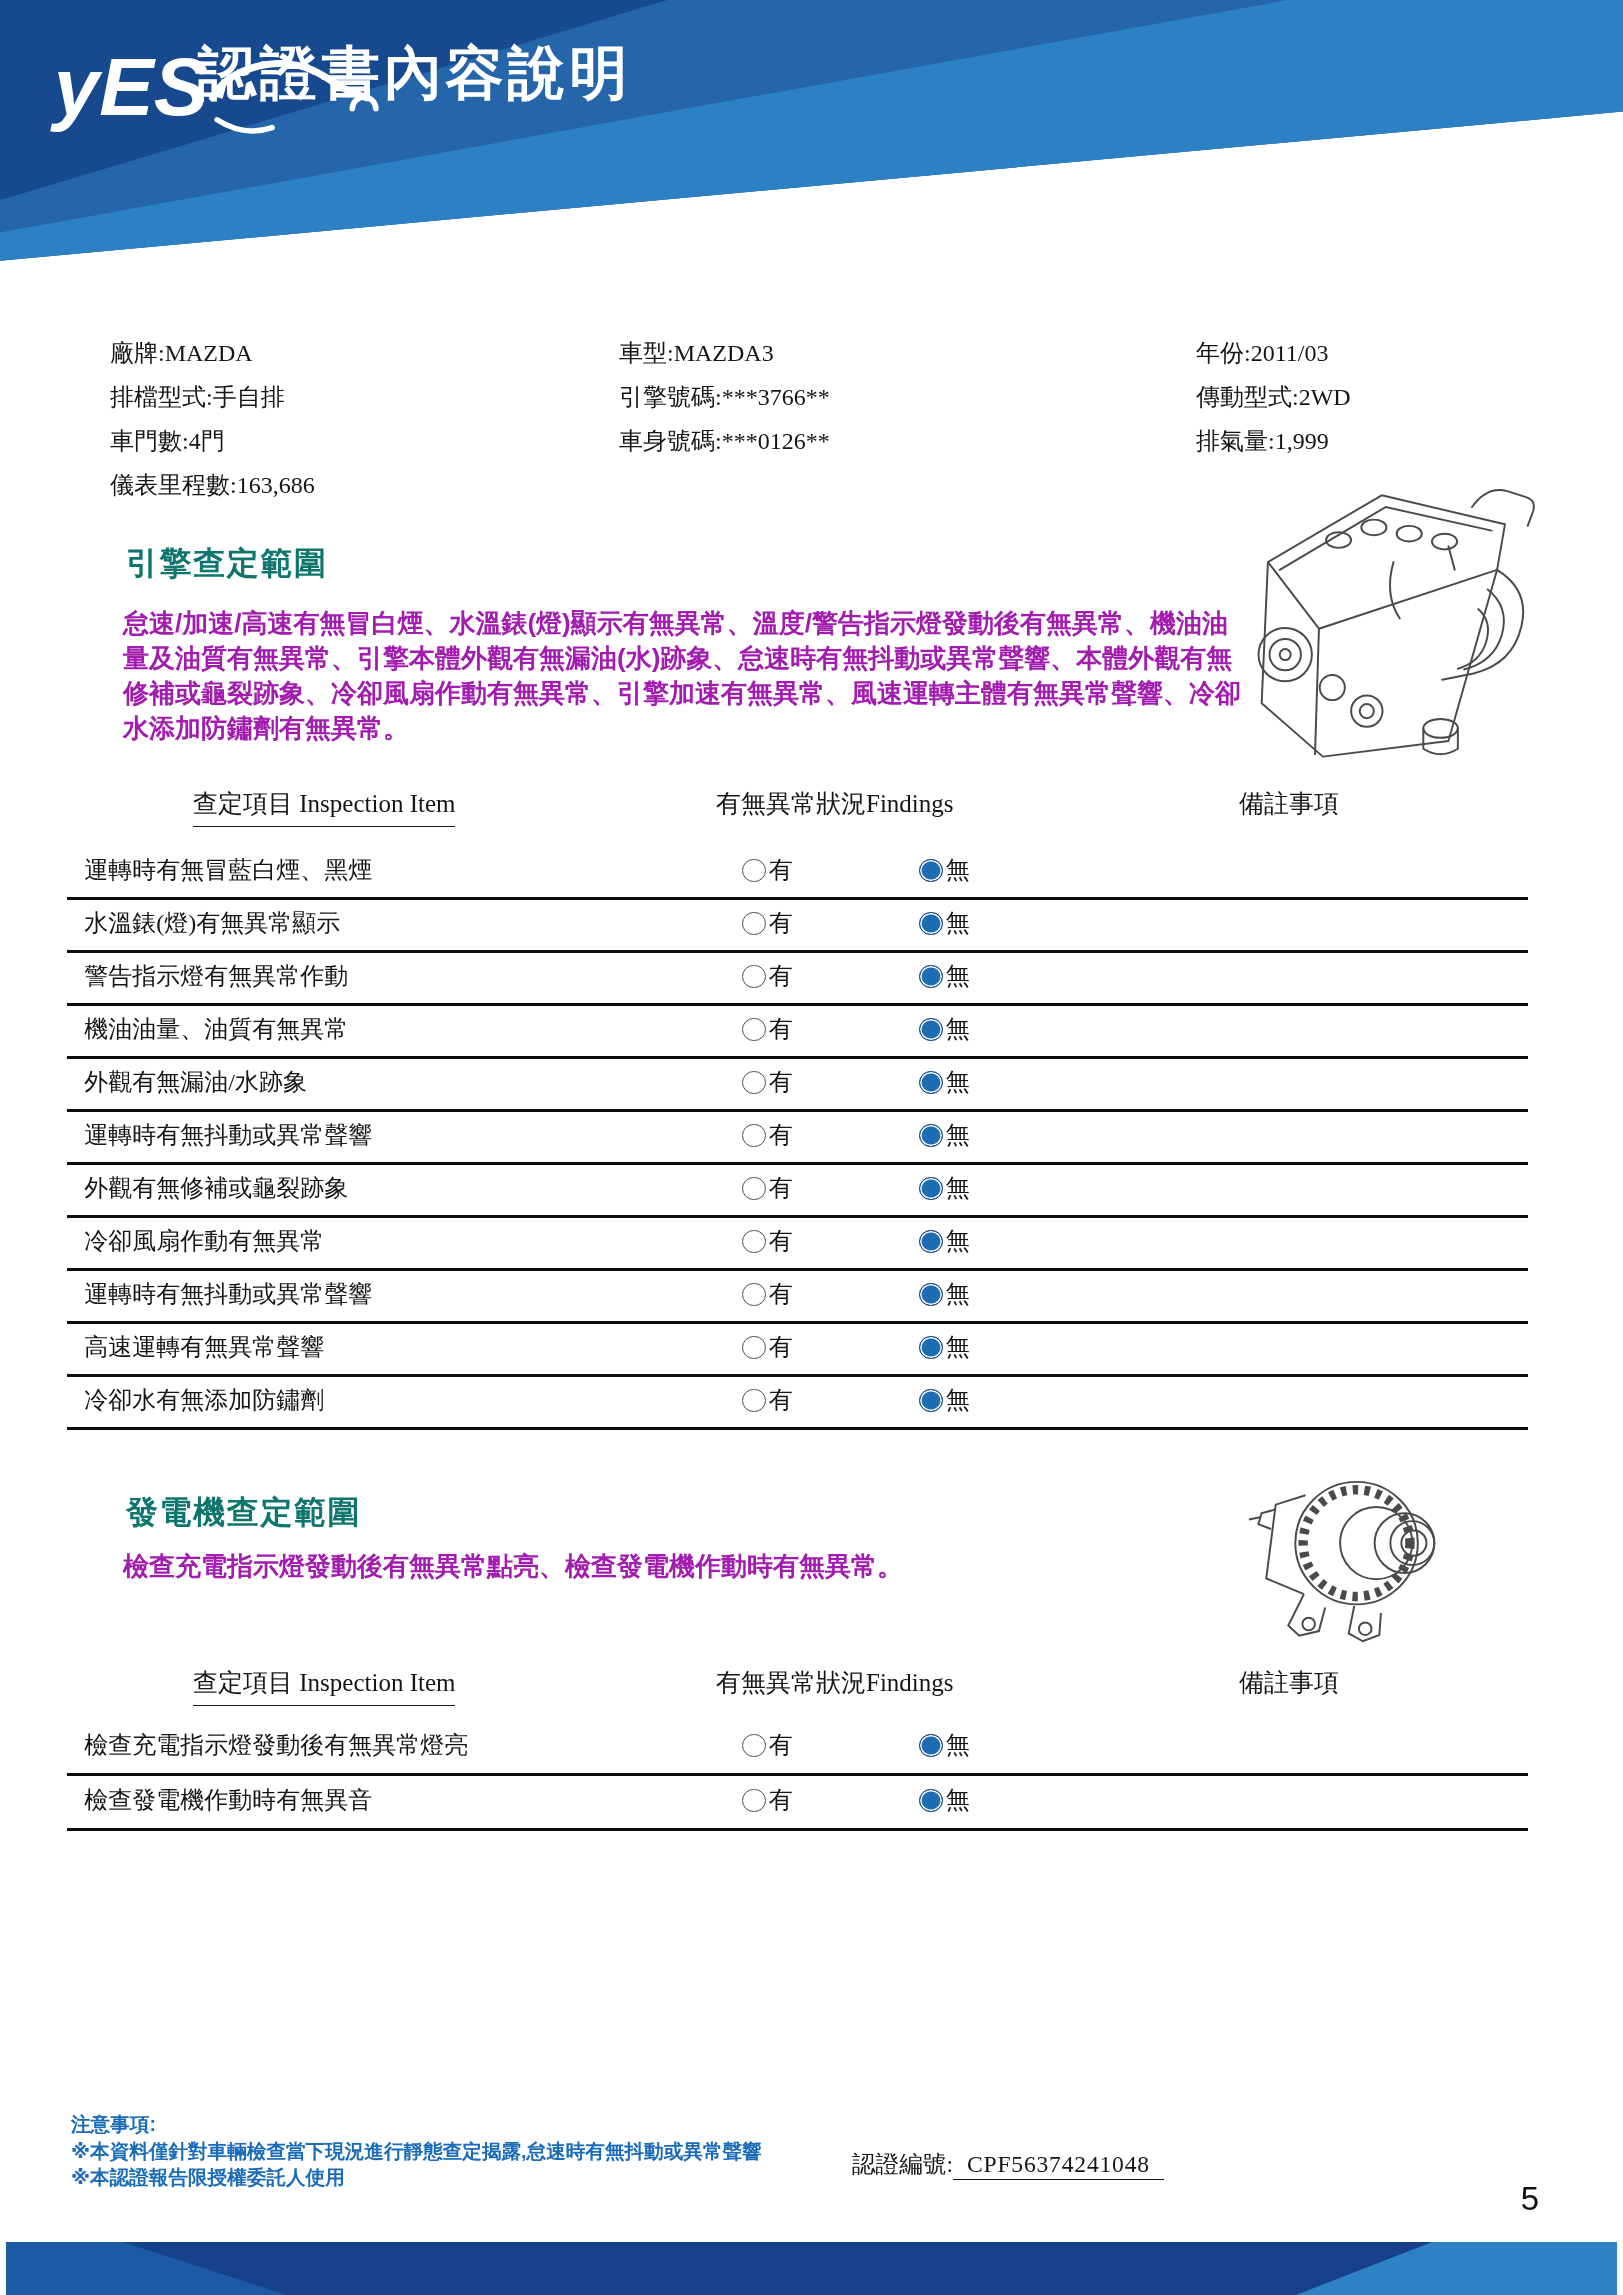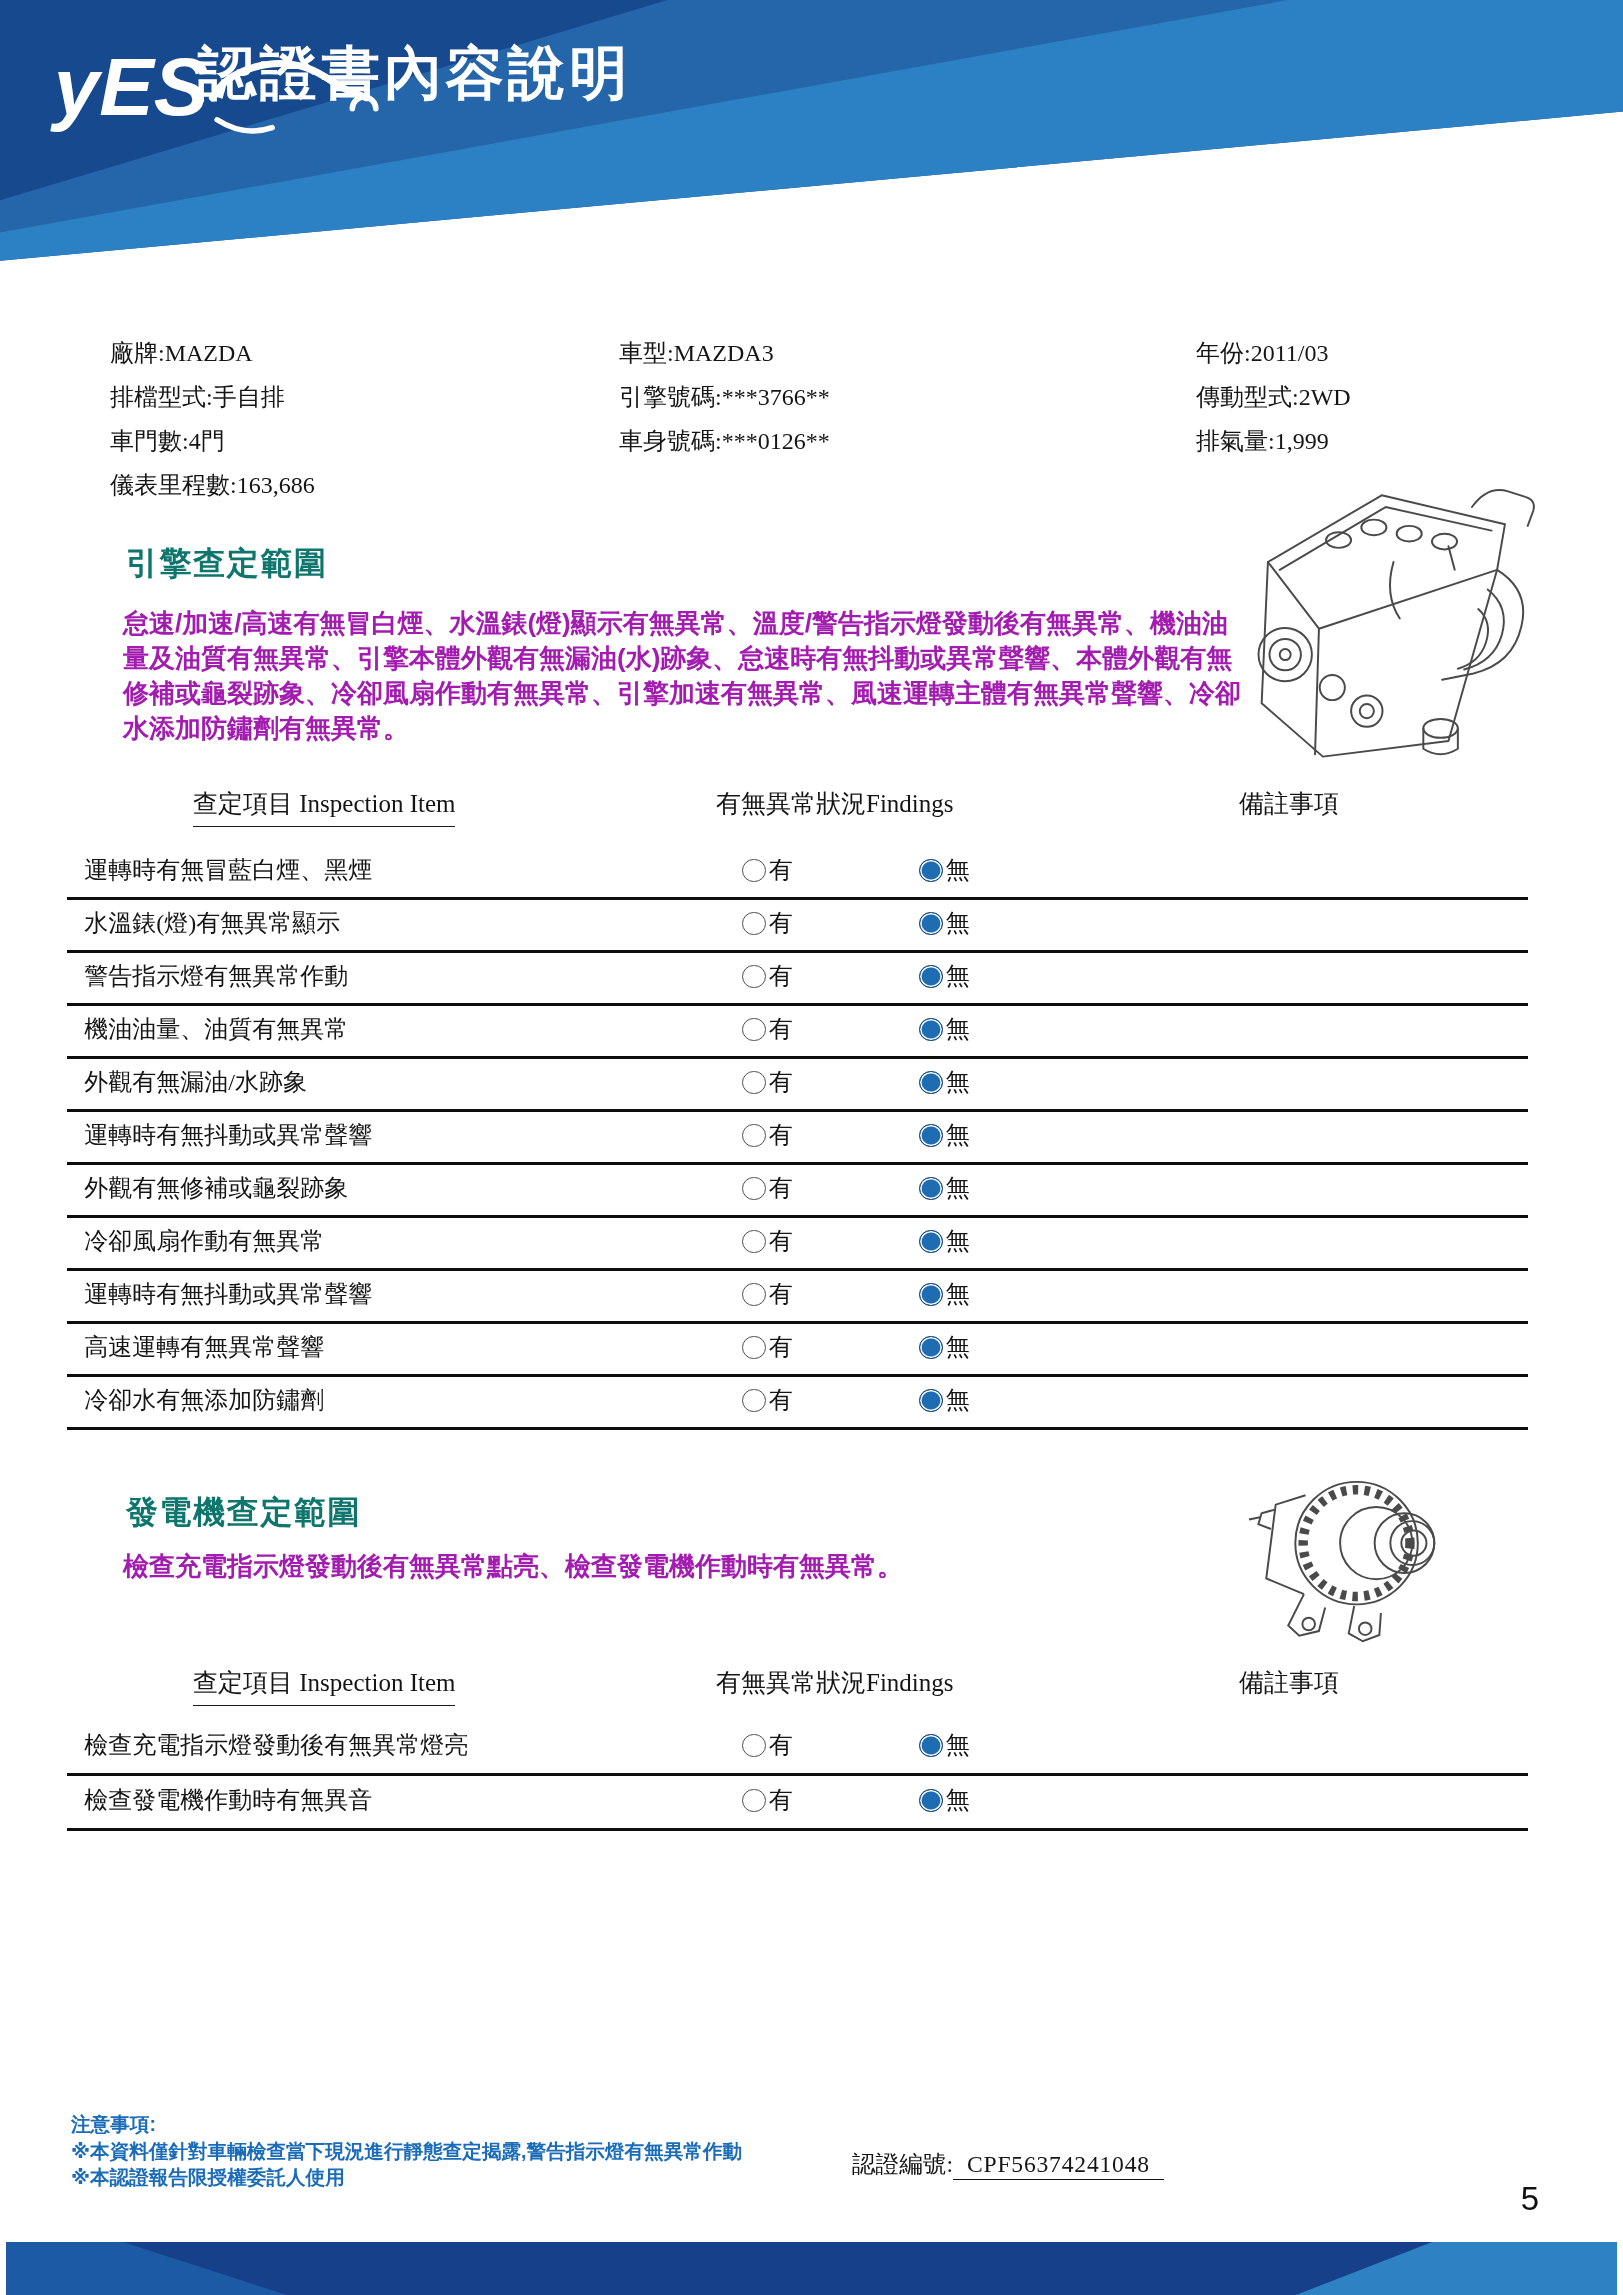--- a/index.html
+++ b/index.html
@@ -332,21 +332,21 @@
         </div>
         <div class="insp-opt opt-no">
           <span class="radio checked"></span>
           <span class="opt-label">無</span>
         </div>
         <div class="insp-note"></div>
       </div>
     </div>
 
   <div class="note-line" style="top:2111px">注意事項:</div>
-  <div class="note-line" style="top:2138px">※本資料僅針對車輛檢查當下現況進行靜態查定揭露,警告指示燈有無異常作動</div>
+  <div class="note-line" style="top:2138px">※本資料僅針對車輛檢查當下現況進行靜態查定揭露,怠速時有無抖動或異常聲響</div>
   <div class="note-line" style="top:2164px">※本認證報告限授權委託人使用</div>
 
   <div class="cert">
     <span>認證編號:</span><span class="num">CPF56374241048</span>
   </div>
 
   <div class="page-num">5</div>
 
   <svg class="ftr-svg" width="1623" height="53" viewBox="0 0 2067 68">
     <rect x="0" y="0" width="2067" height="68" fill="#16418a"></rect>

